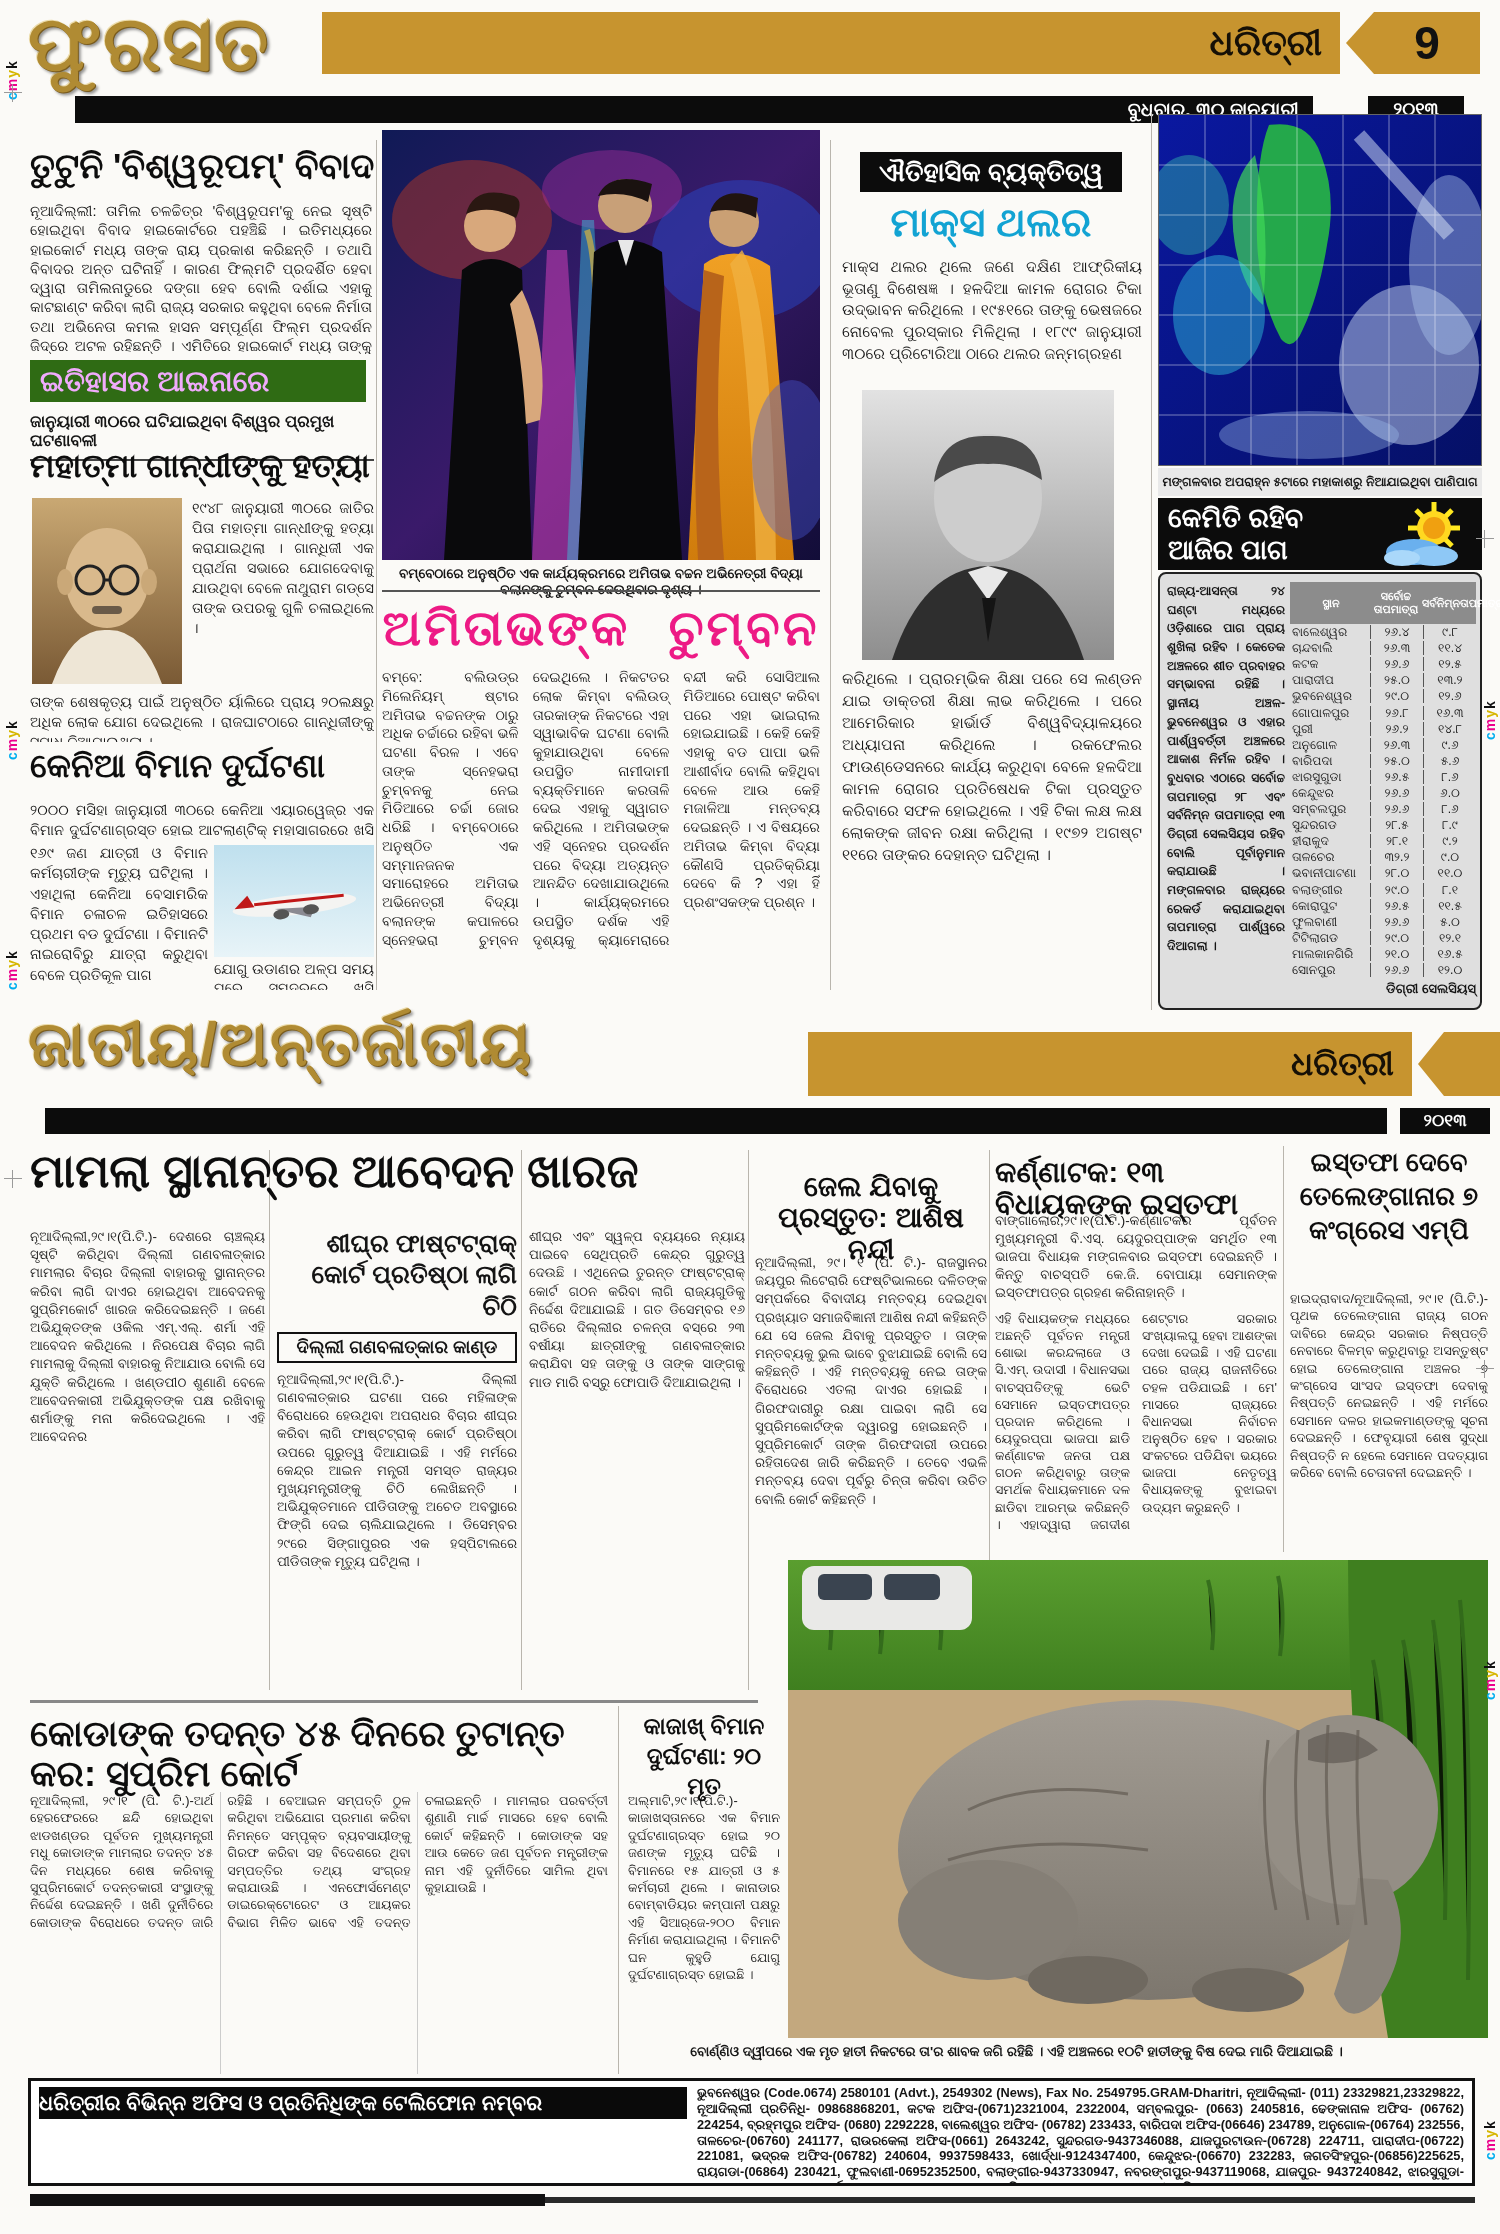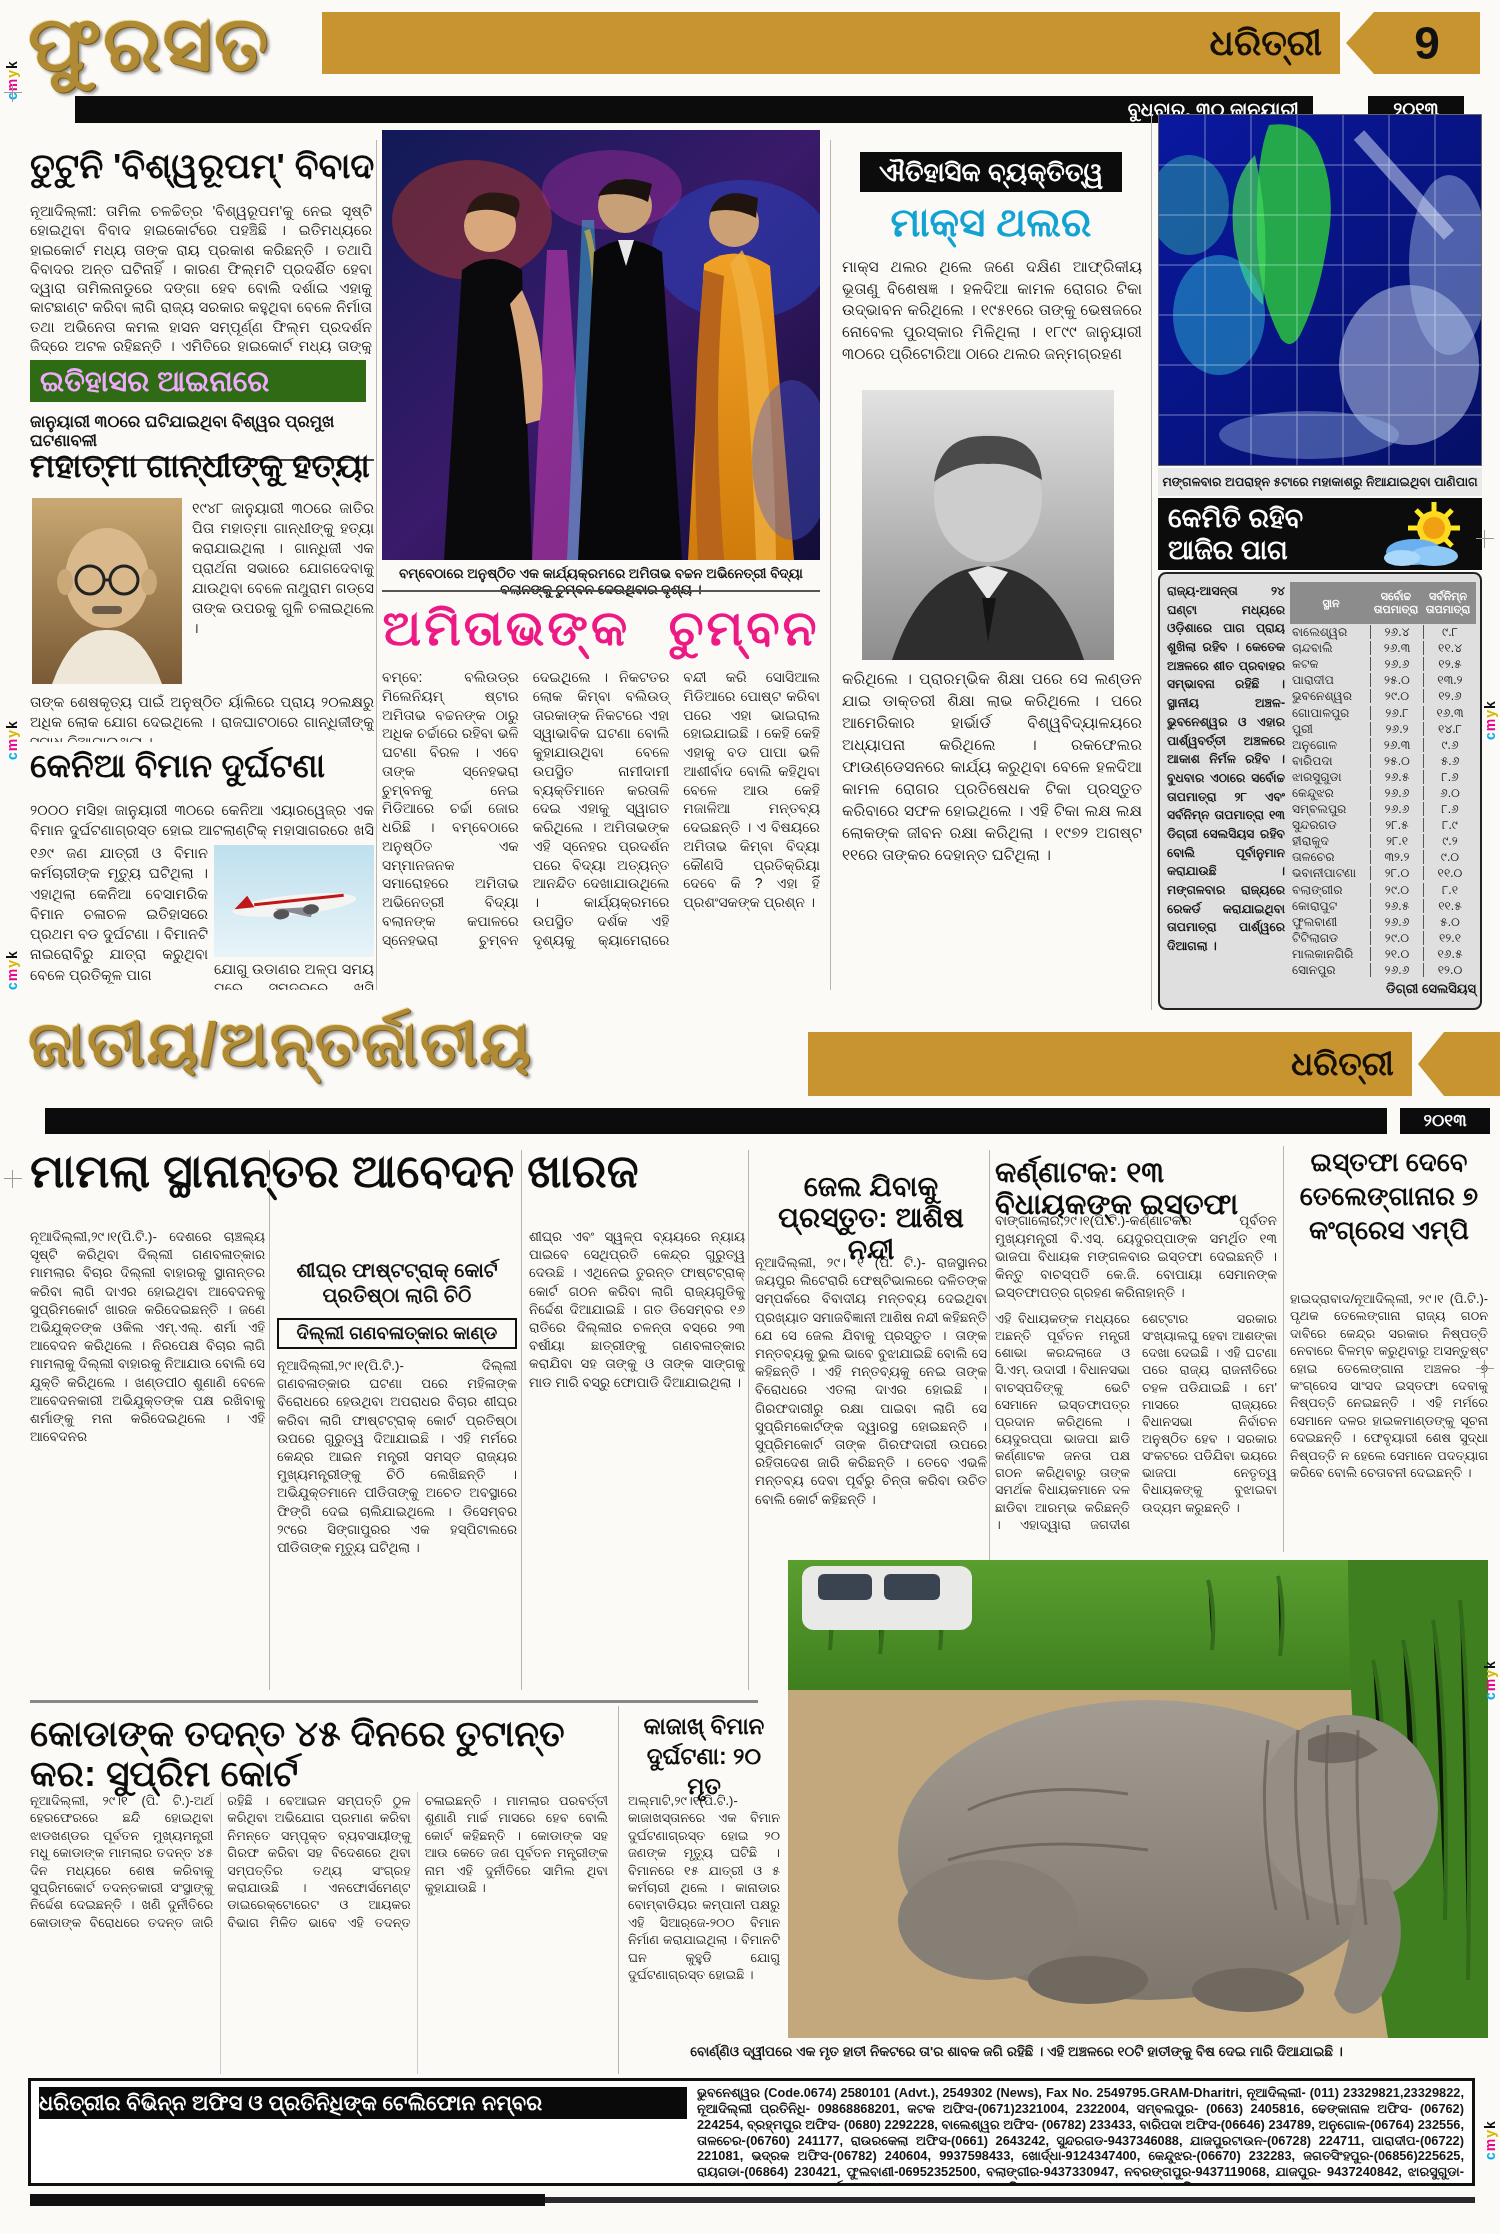--- a/index.html
+++ b/index.html
@@ -231,21 +231,21 @@
 </div>
 <div class="abs" style="left:1158px;top:572px;width:324px;height:438px;background:#dfdfdf;border:2px solid #222;border-radius:8px;box-sizing:border-box;">
   <div class="just" style="position:absolute;left:7px;top:8px;width:118px;height:418px;font-size:12.3px;font-weight:600;line-height:1.52;">ରାଜ୍ୟ-ଆସନ୍ତା ୨୪ ଘଣ୍ଟା ମଧ୍ୟରେ ଓଡ଼ିଶାରେ ପାଗ ପ୍ରାୟ ଶୁଖିଲା ରହିବ । କେତେକ ଅଞ୍ଚଳରେ ଶୀତ ପ୍ରବାହର ସମ୍ଭାବନା ରହିଛି । ସ୍ଥାନୀୟ ଅଞ୍ଚଳ- ଭୁବନେଶ୍ୱର ଓ ଏହାର ପାର୍ଶ୍ୱବର୍ତ୍ତୀ ଅଞ୍ଚଳରେ ଆକାଶ ନିର୍ମଳ ରହିବ । ବୁଧବାର ଏଠାରେ ସର୍ବୋଚ୍ଚ ତାପମାତ୍ରା ୨୮ ଏବଂ ସର୍ବନିମ୍ନ ତାପମାତ୍ରା ୧୩ ଡିଗ୍ରୀ ସେଲସିୟସ ରହିବ ବୋଲି ପୂର୍ବାନୁମାନ କରାଯାଉଛି । ମଙ୍ଗଳବାର ରାଜ୍ୟରେ ରେକର୍ଡ କରାଯାଇଥିବା ତାପମାତ୍ରା ପାର୍ଶ୍ୱରେ ଦିଆଗଲା ।</div>
   <div style="position:absolute;left:130px;top:8px;width:186px;">
     <div class="wt-head">
       <div style="width:78px;padding-left:2px;">ସ୍ଥାନ</div>
       <div style="width:52px;display:flex;flex-direction:column;align-items:center;">
         <span>ସର୍ବୋଚ୍ଚ</span>
         <span>ତାପମାତ୍ରା</span>
       </div>
-      <div style="width:52px;display:flex;flex-direction:column;align-items:center;">
+      <div style="width:52px;display:flex;flex-direction:row;align-items:center;">
         <span>ସର୍ବନିମ୍ନ</span>
         <span>ତାପମାତ୍ରା</span>
       </div>
     </div>
     <div>
 
         <div class="wt-row">
           <div class="wt-p">ବାଲେଶ୍ୱର</div>
           <div class="wt-hi">୨୬.୪</div>
           <div class="wt-lo">୯.୮</div>
@@ -392,21 +392,21 @@
 
 <div class="vline" style="left:269px;top:1150px;height:540px;"></div>
 <div class="vline" style="left:521px;top:1150px;height:540px;"></div>
 <div class="vline" style="left:748px;top:1150px;height:540px;"></div>
 <div class="vline" style="left:989px;top:1150px;height:540px;"></div>
 <div class="vline" style="left:1283px;top:1146px;height:406px;"></div>
 
 <div class="abs headline" style="left:30px;top:1146px;width:716px;font-size:46px;">ମାମଲା ସ୍ଥାନାନ୍ତର ଆବେଦନ ଖାରଜ</div>
 <div class="abs just" style="left:30px;top:1228px;width:235px;height:460px;font-size:13.3px;line-height:1.37;">ନୂଆଦିଲ୍ଲୀ,୨୯।୧(ପି.ଟି.)- ଦେଶରେ ଚାଞ୍ଚଲ୍ୟ ସୃଷ୍ଟି କରିଥିବା ଦିଲ୍ଲୀ ଗଣବଳାତ୍କାର ମାମଲାର ବିଚାର ଦିଲ୍ଲୀ ବାହାରକୁ ସ୍ଥାନାନ୍ତର କରିବା ଲାଗି ଦାଏର ହୋଇଥିବା ଆବେଦନକୁ ସୁପ୍ରିମକୋର୍ଟ ଖାରଜ କରିଦେଇଛନ୍ତି । ଜଣେ ଅଭିଯୁକ୍ତଙ୍କ ଓକିଲ ଏମ୍.ଏଲ୍. ଶର୍ମା ଏହି ଆବେଦନ କରିଥିଲେ । ନିରପେକ୍ଷ ବିଚାର ଲାଗି ମାମଲାକୁ ଦିଲ୍ଲୀ ବାହାରକୁ ନିଆଯାଉ ବୋଲି ସେ ଯୁକ୍ତି କରିଥିଲେ । ଖଣ୍ଡପୀଠ ଶୁଣାଣି ବେଳେ ଆବେଦନକାରୀ ଅଭିଯୁକ୍ତଙ୍କ ପକ୍ଷ ରଖିବାକୁ ଶର୍ମାଙ୍କୁ ମନା କରିଦେଇଥିଲେ । ଏହି ଆବେଦନର</div>
 <div class="abs" style="left:277px;top:1228px;width:240px;height:460px;overflow:hidden;">
-  <div style="font-size:20px;font-weight:800;text-align:center;line-height:1.25;padding-bottom:6px;margin-top:30px;">ଶୀଘ୍ର ଫାଷ୍ଟଟ୍ରାକ୍ କୋର୍ଟ ପ୍ରତିଷ୍ଠା ଲାଗି ଚିଠି</div>
+  <div style="font-size:25px;font-weight:800;text-align:right;line-height:1.25;padding-bottom:6px;">ଶୀଘ୍ର ଫାଷ୍ଟଟ୍ରାକ୍ କୋର୍ଟ ପ୍ରତିଷ୍ଠା ଲାଗି ଚିଠି</div>
   <div class="boxhead" style="font-size:18px;padding:3px 0;margin:4px 0 8px 0;">ଦିଲ୍ଲୀ ଗଣବଳାତ୍କାର କାଣ୍ଡ</div>
   <div class="just" style="font-size:13.3px;line-height:1.37;">ନୂଆଦିଲ୍ଲୀ,୨୯।୧(ପି.ଟି.)- ଦିଲ୍ଲୀ ଗଣବଳାତ୍କାର ଘଟଣା ପରେ ମହିଳାଙ୍କ ବିରୋଧରେ ହେଉଥିବା ଅପରାଧର ବିଚାର ଶୀଘ୍ର କରିବା ଲାଗି ଫାଷ୍ଟଟ୍ରାକ୍ କୋର୍ଟ ପ୍ରତିଷ୍ଠା ଉପରେ ଗୁରୁତ୍ୱ ଦିଆଯାଇଛି । ଏହି ମର୍ମରେ କେନ୍ଦ୍ର ଆଇନ ମନ୍ତ୍ରୀ ସମସ୍ତ ରାଜ୍ୟର ମୁଖ୍ୟମନ୍ତ୍ରୀଙ୍କୁ ଚିଠି ଲେଖିଛନ୍ତି । ଅଭିଯୁକ୍ତମାନେ ପୀଡିତାଙ୍କୁ ଅଚେତ ଅବସ୍ଥାରେ ଫିଙ୍ଗି ଦେଇ ଚାଲିଯାଇଥିଲେ । ଡିସେମ୍ବର ୨୯ରେ ସିଙ୍ଗାପୁରର ଏକ ହସ୍ପିଟାଲରେ ପୀଡିତାଙ୍କ ମୃତ୍ୟୁ ଘଟିଥିଲା ।</div>
 </div>
 <div class="abs just" style="left:529px;top:1228px;width:216px;height:460px;font-size:13.3px;line-height:1.37;">ଶୀଘ୍ର ଏବଂ ସ୍ୱଳ୍ପ ବ୍ୟୟରେ ନ୍ୟାୟ ପାଇବେ ସେଥିପ୍ରତି କେନ୍ଦ୍ର ଗୁରୁତ୍ୱ ଦେଉଛି । ଏଥିନେଇ ତୁରନ୍ତ ଫାଷ୍ଟଟ୍ରାକ୍ କୋର୍ଟ ଗଠନ କରିବା ଲାଗି ରାଜ୍ୟଗୁଡିକୁ ନିର୍ଦ୍ଦେଶ ଦିଆଯାଇଛି । ଗତ ଡିସେମ୍ବର ୧୬ ରାତିରେ ଦିଲ୍ଲୀର ଚଳନ୍ତା ବସ୍‌ରେ ୨୩ ବର୍ଷୀୟା ଛାତ୍ରୀଙ୍କୁ ଗଣବଳାତ୍କାର କରାଯିବା ସହ ତାଙ୍କୁ ଓ ତାଙ୍କ ସାଙ୍ଗକୁ ମାଡ ମାରି ବସ୍‌ରୁ ଫୋପାଡି ଦିଆଯାଇଥିଲା ।</div>
 
 <div class="abs" style="left:755px;top:1150px;width:232px;text-align:center;margin-top:21px;">
   <div class="headline" style="font-size:28px;">ଜେଲ ଯିବାକୁ</div>
   <div class="headline" style="font-size:28px;">ପ୍ରସ୍ତୁତ: ଆଶିଷ ନନ୍ଦୀ</div>
 </div>
 <div class="abs just" style="left:755px;top:1254px;width:232px;height:434px;font-size:13.3px;line-height:1.37;">ନୂଆଦିଲ୍ଲୀ, ୨୯। ୧ (ପି. ଟି.)- ରାଜସ୍ଥାନର ଜୟପୁର ଲିଟେରାରି ଫେଷ୍ଟିଭାଲରେ ଦଳିତଙ୍କ ସମ୍ପର୍କରେ ବିବାଦୀୟ ମନ୍ତବ୍ୟ ଦେଇଥିବା ପ୍ରଖ୍ୟାତ ସମାଜବିଜ୍ଞାନୀ ଆଶିଷ ନନ୍ଦୀ କହିଛନ୍ତି ଯେ ସେ ଜେଲ ଯିବାକୁ ପ୍ରସ୍ତୁତ । ତାଙ୍କ ମନ୍ତବ୍ୟକୁ ଭୁଲ ଭାବେ ବୁଝାଯାଇଛି ବୋଲି ସେ କହିଛନ୍ତି । ଏହି ମନ୍ତବ୍ୟକୁ ନେଇ ତାଙ୍କ ବିରୋଧରେ ଏତଲା ଦାଏର ହୋଇଛି । ଗିରଫଦାରୀରୁ ରକ୍ଷା ପାଇବା ଲାଗି ସେ ସୁପ୍ରିମକୋର୍ଟଙ୍କ ଦ୍ୱାରସ୍ଥ ହୋଇଛନ୍ତି । ସୁପ୍ରିମକୋର୍ଟ ତାଙ୍କ ଗିରଫଦାରୀ ଉପରେ ରହିତାଦେଶ ଜାରି କରିଛନ୍ତି । ତେବେ ଏଭଳି ମନ୍ତବ୍ୟ ଦେବା ପୂର୍ବରୁ ଚିନ୍ତା କରିବା ଉଚିତ ବୋଲି କୋର୍ଟ କହିଛନ୍ତି ।</div>

